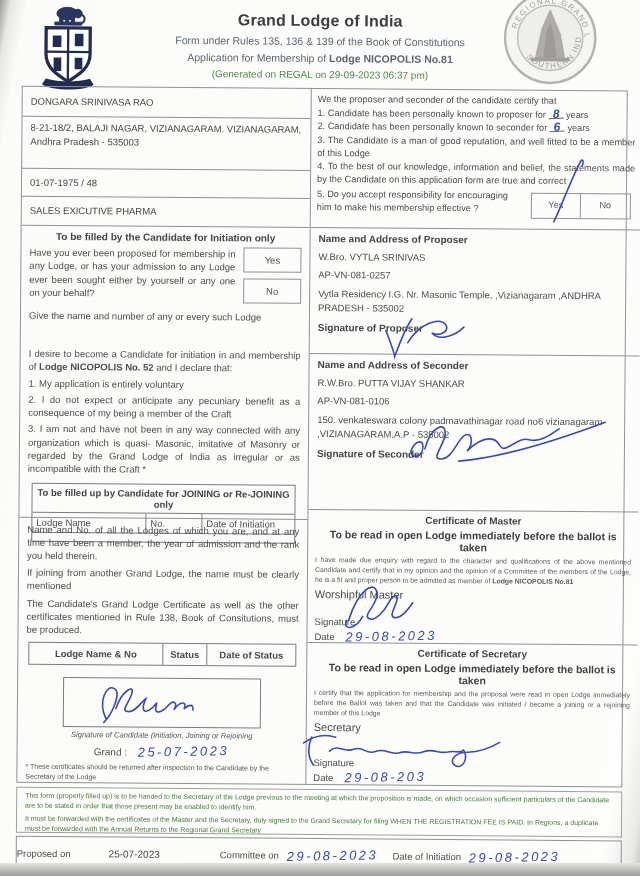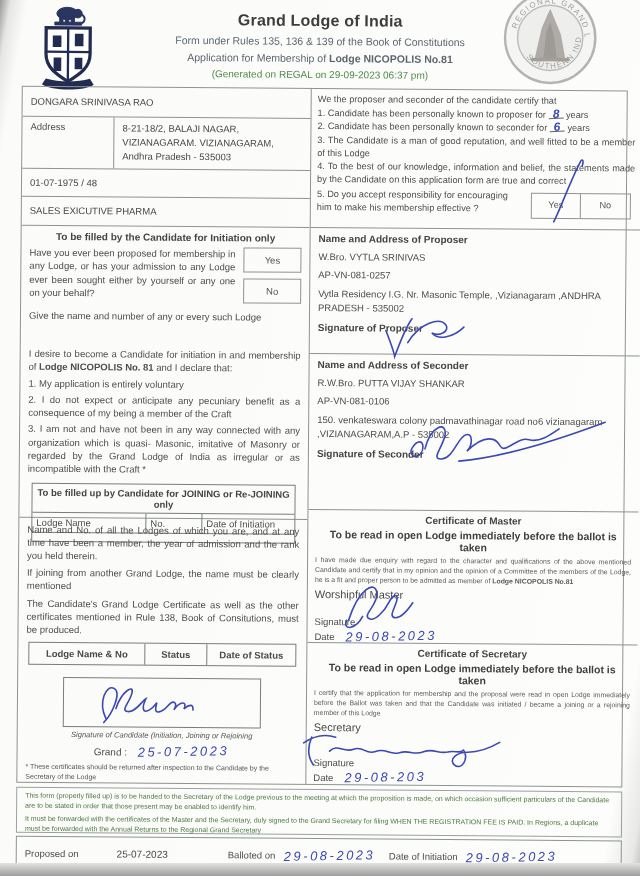--- a/index.html
+++ b/index.html
@@ -54,21 +54,21 @@
   .jt-c2 { width:56px; border-right:1px solid #787e7c; }
   .jt-c3 { width:92px; }
   .jt-empty { height:8px; }
 
   
   .lodges-box { flex:1; padding:5px 8px 0; font-size:9.5px; color:#4d4d4d; position:relative; }
   .lodges-box p { text-align:justify; line-height:1.38; margin-bottom:4px; }
   .status-table { width:268px; margin:6px auto 2px; border:1px solid #787e7c; display:flex; font-size:9.5px; }
   .status-table > div { padding:5px 4px; text-align:center; font-weight:bold; color:#4a4a4a; }
   .st-c1 { flex:1; border-right:1px solid #787e7c; }
-  .st-c2 { width:62px; border-right:1px solid #787e7c; }
+  .st-c2 { width:44px; border-right:1px solid #787e7c; }
   .st-c3 { width:88px; }
   .sig-box { width:198px; height:50px; border:1px solid #787e7c; margin:12px auto 3px; position:relative; }
   .sig-caption { text-align:center; font-style:italic; font-size:7.6px; color:#555; }
   .date-line { text-align:center; margin-top:4px; font-size:10px; }
   .footnote { font-size:7px; color:#555; line-height:1.4; margin-top:4px; }
 
   
   .cert-sec { height:140px; border-bottom:1px solid #8e9494; padding:4px 6px 0; font-size:9.2px; color:#4d4d4d; line-height:1.38; position:relative; }
   .cert-sec .item { margin-top:1px; text-align:justify; }
   .hand-num { display:inline-block; min-width:15px; text-align:center; color:#3a49b4; font-size:12px; font-style:italic; font-weight:bold; line-height:.7; border-bottom:1px solid #666; transform:rotate(-3deg); }
@@ -96,21 +96,21 @@
   .cm-sig { font-size:9.5px; margin-top:16px; position:relative; }
   .cm-sig svg { position:absolute; overflow:visible; }
   .cm-date { font-size:9.5px; margin-top:1px; }
 
   .hdate { display:inline-block; color:#3a49b4; font-size:13px; font-style:italic; letter-spacing:2.5px; transform:rotate(-1.5deg); margin-left:8px; white-space:nowrap; }
 
   
   .notes { position:absolute; left:22px; top:789px; width:606px; height:46px; border:1px solid #9aa39b; padding:3px 8px; color:#4e7a42; font-size:7px; line-height:1.45; }
   .notes p { margin-bottom:3px; }
   .footer-row { position:absolute; left:22px; top:838px; width:606px; height:34px; border:1px solid #8e9494; display:flex; align-items:center; font-size:9.5px; color:#4d4d4d; }
-  .fr-label { padding-left:8px; }
+  .fr-label { padding-left:0; }
   .fr-val-print { margin-left:38px; font-size:10px; color:#444; }
   .fr-balloted { margin-left:60px; }
   .fr-init { margin-left:14px; }
   .ink { stroke:#3a49b4; fill:none; stroke-width:1.6; stroke-linecap:round; }
 </style>
 </head>
 <body>
 
 <div class="scan">
 <div class="tilt">
@@ -164,42 +164,41 @@
 
   <div class="main">
 
     <div class="col-left">
 
       <div class="cand-table">
         <div class="crow r-name">
           <div class="cval">DONGARA SRINIVASA RAO</div>
         </div>
         <div class="crow r-addr">
-          <div class="clabel">Address</div>
           <div class="cval">8-21-18/2, BALAJI NAGAR, VIZIANAGARAM. VIZIANAGARAM, Andhra Pradesh - 535003</div>
         </div>
         <div class="crow r-dob">
           <div class="cval">01-07-1975 / 48</div>
         </div>
         <div class="crow r-prof">
           <div class="cval">SALES EXICUTIVE PHARMA</div>
         </div>
       </div>
 
       <div class="init-box">
         <div class="init-title">To be filled by the Candidate for Initiation only</div>
         <div class="init-q">
           <div class="qtext">Have you ever been proposed for membership in any Lodge, or has your admission to any Lodge ever been sought either by yourself or any one on your behalf?</div>
           <div class="yn-stack">
             <div class="ynbox">Yes</div>
             <div class="ynbox">No</div>
           </div>
         </div>
         <div class="give-line">Give the name and number of any or every such Lodge</div>
-        <div class="desire"><span>I desire to become a Candidate for initiation in and membership of </span><b>Lodge NICOPOLIS No. 81</b><span> and I declare that:</span></div>
+        <div class="desire"><span>I desire to become a Candidate for initiation in and membership of </span><b>Lodge NICOPOLIS No. 52</b><span> and I declare that:</span></div>
         <div class="decl">1. My application is entirely voluntary</div>
         <div class="decl">2. I do not expect or anticipate any pecuniary benefit as a consequence of my being a member of the Craft</div>
         <div class="decl">3. I am not and have not been in any way connected with any organization which is quasi- Masonic, imitative of Masonry or regarded by the Grand Lodge of India as irregular or as incompatible with the Craft *</div>
         <div class="join-table">
           <div class="jt-title">To be filled up by Candidate for JOINING or Re-JOINING only</div>
           <div class="jt-head">
             <div class="jt-c1">Lodge Name</div>
             <div class="jt-c2">No.</div>
             <div class="jt-c3">Date of Initiation</div>
           </div>
@@ -326,20 +325,20 @@
   </div>
 
   <div class="notes">
     <p>This form (properly filled up) is to be handed to the Secretary of the Lodge previous to the meeting at which the proposition is made, on which occasion sufficient particulars of the Candidate are to be stated in order that those present may be enabled to identify him.</p>
     <p>It must be forwarded with the certificates of the Master and the Secretary, duly signed to the Grand Secretary for filing WHEN THE REGISTRATION FEE IS PAID. In Regions, a duplicate must be forwarded with the Annual Returns to the Regional Grand Secretary</p>
   </div>
 
   <div class="footer-row">
     <span class="fr-label">Proposed on</span>
     <span class="fr-val-print">25-07-2023</span>
-    <span class="fr-balloted">Balloted on</span>
+    <span class="fr-balloted">Committee on</span>
     <span class="hdate">29-08-2023</span>
     <span class="fr-init">Date of Initiation</span>
     <span class="hdate">29-08-2023</span>
   </div>
 
 </div>
 </div>
 
 </body></html>

